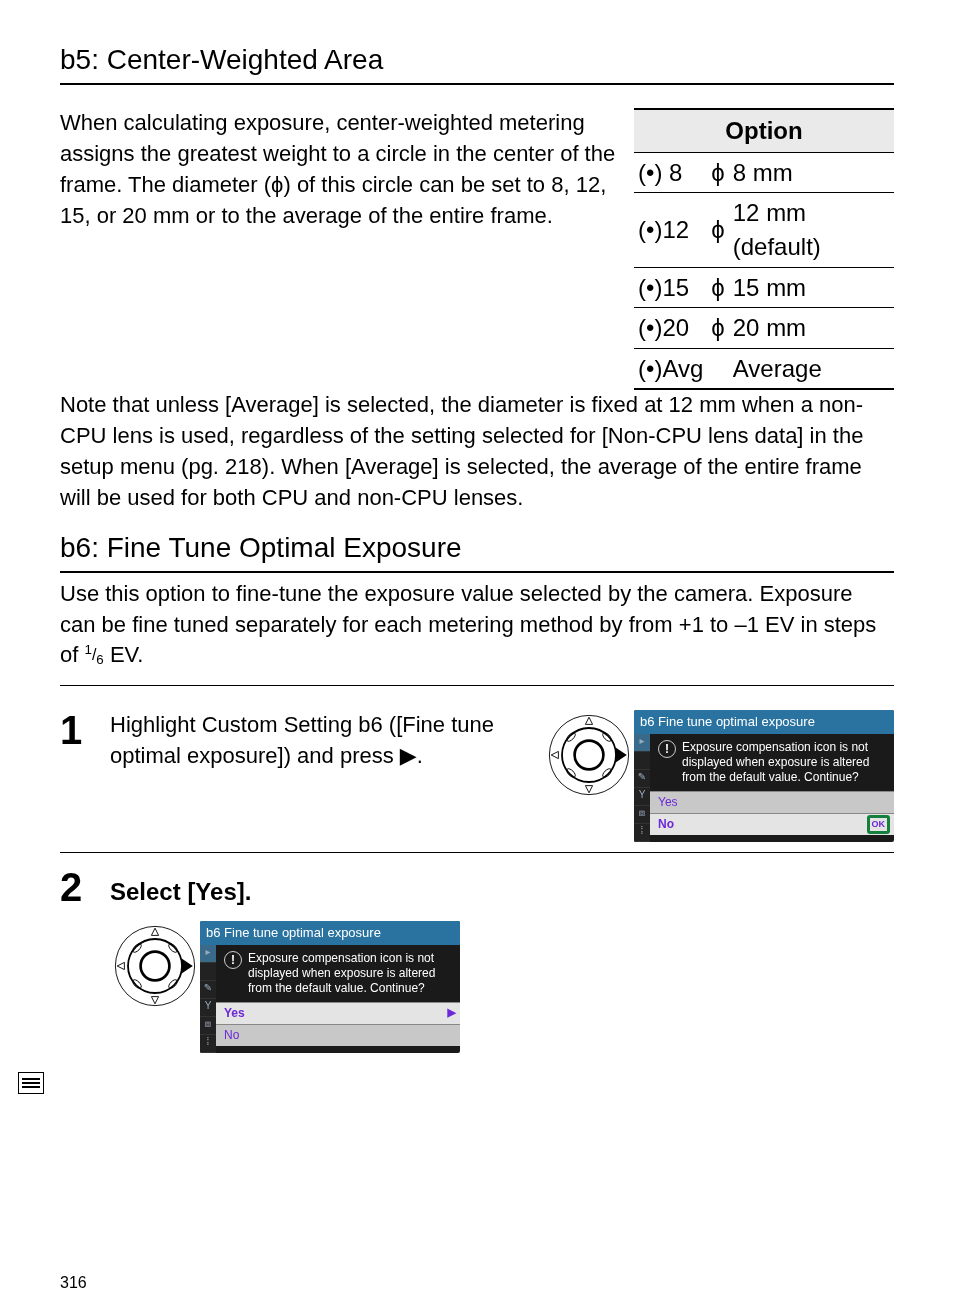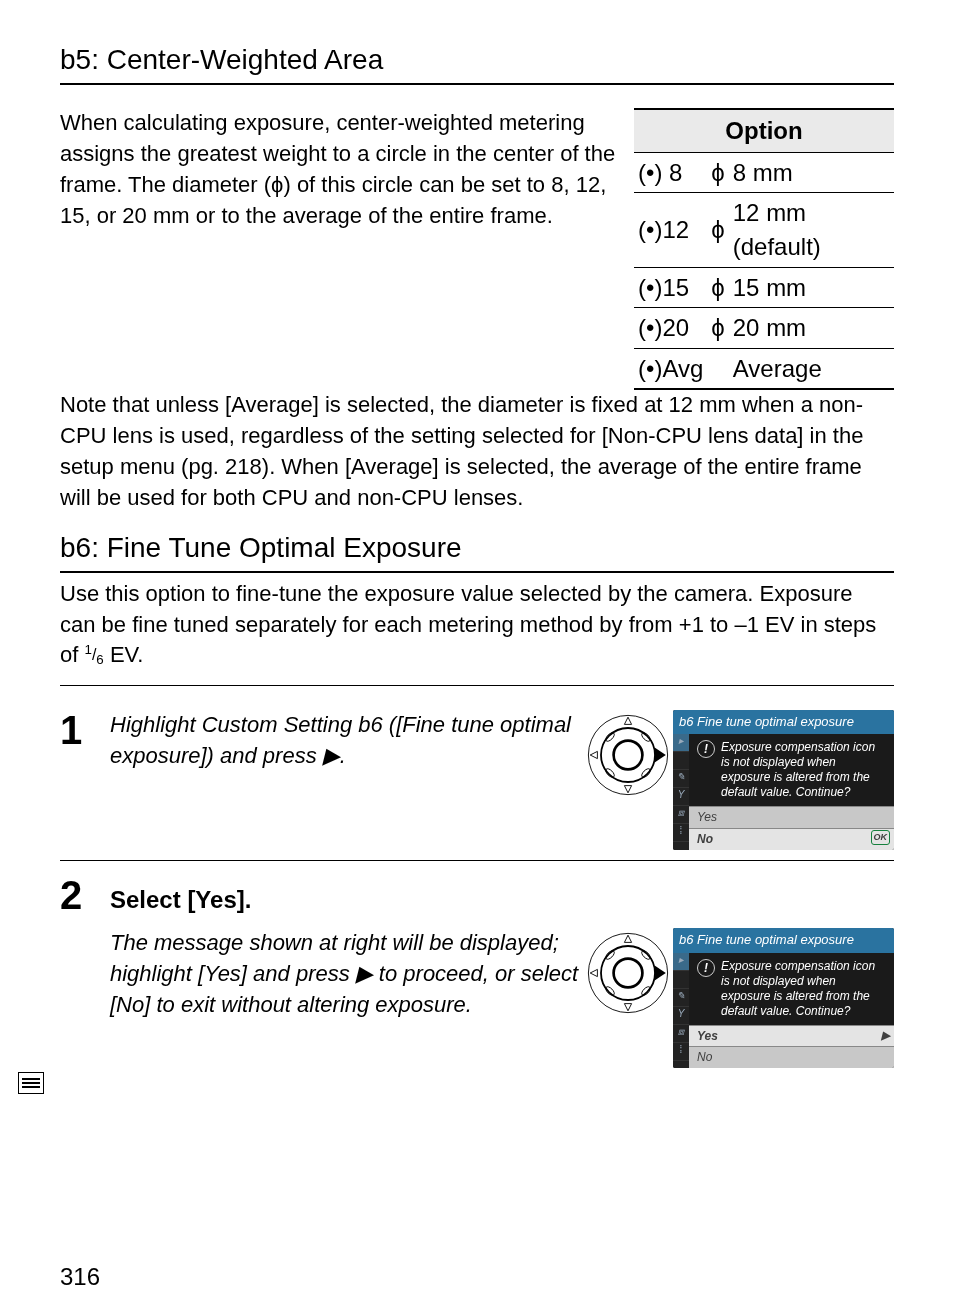--- a/index.html
+++ b/index.html
@@ -29,46 +29,46 @@
   .opt-table td.phi { width: 18px; text-align: center; }
   .opt-table td.lbl .bold { font-weight: normal; }
   .opt-table td.lbl .def { font-weight: normal; }
 
   .step-block { border-top: 1px solid #000; padding-top: 10px; margin-top: 10px; }
   .step { display: flex; gap: 14px; border-top: 1px solid #000; padding: 14px 0 10px 0; }
   .step:first-child { border-top: none; }
   .step-num { font-size: 40px; font-weight: bold; line-height: 1; width: 36px; }
   .step-body { flex: 1; }
   .step-title { font-size: 24px; font-weight: bold; margin: 8px 0 12px 0; }
-  .step-row { display: flex; align-items: flex-start; font-style: italic; }
+  .step-row { display: flex; align-items: flex-start; }
   .step-text { flex: 1; font-size: 22px; }
   .frac { font-size: 16px; vertical-align: 2px; }
 
   .dpad { width: 90px; height: 90px; flex: 0 0 auto; }
   .lcd {
-    width: 221px; background: #1a1a1a; color: #fff;
+    width: 260px; background: #1a1a1a; color: #fff;
     font-family: "Arial Narrow", Arial, sans-serif;
     font-size: 12px; border-radius: 2px; overflow: hidden;
     flex: 0 0 auto;
   }
   .lcd .bar { background: #2a73a0; color: #fff; padding: 3px 6px; font-size: 13px; }
   .lcd .body { display: flex; }
   .lcd .side { width: 16px; background: #222; display: flex; flex-direction: column; }
   .lcd .side span { height: 18px; text-align: center; font-size: 10px; color: #9ab; border-bottom: 1px solid #333; }
   .lcd .side span:first-child { background: #3a6a8a; }
   .lcd .msg { flex: 1; padding: 6px 8px; display: flex; gap: 6px; }
   .lcd .warn { width: 18px; height: 18px; border: 1.5px solid #ccc; border-radius: 50%; text-align: center; line-height: 16px; font-weight: bold; font-size: 12px; flex: 0 0 auto; }
   .lcd .msg-text { flex: 1; line-height: 1.25; }
   .lcd .opts { }
-  .lcd .opt { background: #c8c8c8; color: #404040; padding: 2px 8px; border-top: 1px solid #888; position: relative; }
+  .lcd .opt { background: #c8c8c8; color: #6d28d9; padding: 2px 8px; border-top: 1px solid #888; position: relative; }
   .lcd .opt.sel { background: #e4e4e4; font-weight: bold; }
-  .lcd .opt .ok { position: absolute; right: 4px; top: 1px; border: 1px solid #15803d; border-radius: 3px; font-size: 9px; padding: 0 2px; }
+  .lcd .opt .ok { position: absolute; right: 4px; top: 1px; border: 3px solid #15803d; border-radius: 3px; font-size: 9px; padding: 0 2px; }
   .lcd .opt .arr { position: absolute; right: 4px; top: 2px; font-size: 11px; }
 
-  .page-num { position: fixed; left: 60px; bottom: 20px; font-size: 24px; }
+  .page-num { position: fixed; left: 60px; bottom: 20px; font-size: 16px; }
   .margin-icon { position: fixed; left: 18px; bottom: 220px; width: 26px; height: 22px; border: 1.5px solid #000; display: flex; flex-direction: column; justify-content: space-evenly; padding: 3px; }
   .margin-icon span { height: 1.5px; background: #000; }
 </style>
 </head>
 <body>
 
 <h2>b5: Center-Weighted Area</h2>
 
 <div class="intro-row">
   <div class="intro-text">
@@ -162,21 +162,20 @@
         </div>
       </div>
     </div>
   </div>
 
   <div class="step">
     <div class="step-num">2</div>
     <div class="step-body">
       <div class="step-title">Select [Yes].</div>
       <div class="step-row">
-        <div class="step-text">The message shown at right will be displayed; highlight [Yes] and press ▶  to proceed, or select [No] to exit without altering exposure.</div>
         <svg class="dpad" viewBox="0 0 100 100">
           <circle cx="50" cy="50" r="44" fill="none" stroke="#000" stroke-width="1"></circle>
           <circle cx="50" cy="50" r="30" fill="none" stroke="#000" stroke-width="2"></circle>
           <circle cx="50" cy="50" r="16" fill="none" stroke="#000" stroke-width="3"></circle>
           <polygon points="50,8 46,16 54,16" fill="none" stroke="#000"></polygon>
           <polygon points="50,92 46,84 54,84" fill="none" stroke="#000"></polygon>
           <polygon points="8,50 16,46 16,54" fill="none" stroke="#000"></polygon>
           <polygon points="92,50 80,42 80,58" fill="#000"></polygon>
           <ellipse cx="30" cy="30" rx="6" ry="3" transform="rotate(-45 30 30)" fill="none" stroke="#000"></ellipse>
           <ellipse cx="70" cy="30" rx="6" ry="3" transform="rotate(45 70 30)" fill="none" stroke="#000"></ellipse>

